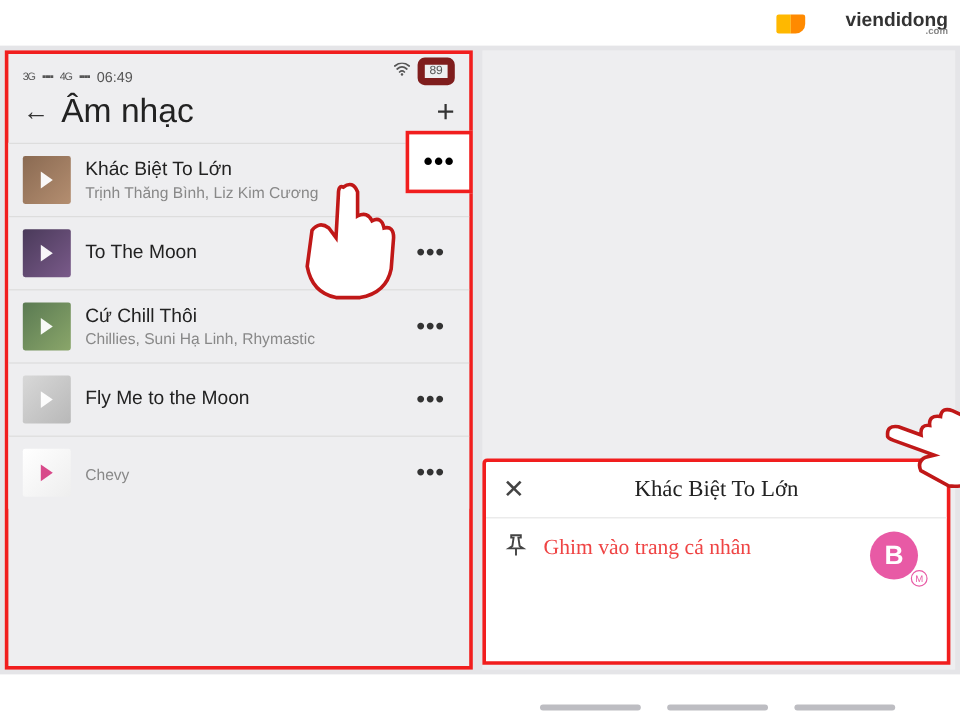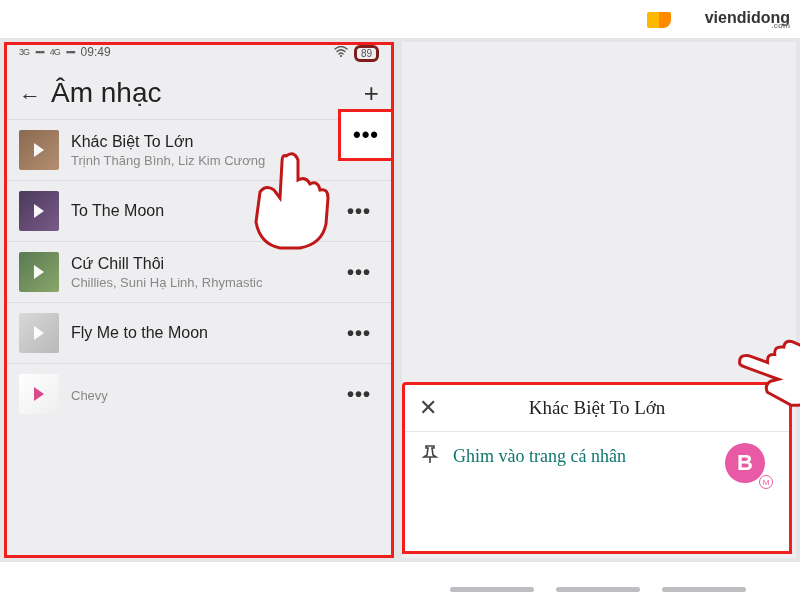--- a/index.html
+++ b/index.html
@@ -11,25 +11,25 @@
   .watermark-icon { width: 24px; height: 24px; position: relative; }
   .watermark-icon .half1 { position: absolute; left: 0; top: 4px; width: 12px; height: 16px; background: #ffb800; border-radius: 2px 0 0 2px; }
   .watermark-icon .half2 { position: absolute; right: 0; top: 4px; width: 12px; height: 16px; background: #ff8a00; border-radius: 0 2px 8px 0; }
   .watermark .sub { font-size: 8px; color: #888; margin-top: -4px; align-self: flex-end; }
   .watermark-text { display: flex; flex-direction: column; line-height: 1; margin-left: 28px; }
   
   .canvas { position: absolute; left: 0; top: 38px; width: 800px; height: 524px; background: #e5e5e8; }
   
   .phone-left { position: absolute; left: 4px; top: 4px; width: 390px; height: 516px; border: 3px solid #f11e1e; background: #eeeef0; }
   
-  .statusbar { height: 26px; display: flex; align-items: flex-start; padding: 0 12px; font-size: 12px; color: #555; justify-content: space-between; }
+  .statusbar { height: 26px; display: flex; align-items: flex-end; padding: 0 12px; font-size: 12px; color: #555; justify-content: space-between; }
   .sb-left { display: flex; align-items: center; gap: 6px; }
   .sb-right { display: flex; align-items: center; gap: 6px; }
   .signal { font-size: 9px; letter-spacing: -1px; }
-  .battery { border: 3px solid #7f1d1d; border-radius: 6px; padding: 0 4px; font-size: 10px; }
+  .battery { border: 6px solid #7f1d1d; border-radius: 6px; padding: 0 4px; font-size: 10px; }
   
   .header { display: flex; align-items: center; padding: 6px 12px 10px; }
   .back-arrow { font-size: 22px; color: #333; margin-right: 10px; font-weight: 300; }
   .header-title { font-size: 28px; color: #222; flex: 1; }
   .plus { font-size: 26px; color: #333; font-weight: 400; }
   
   .song-list { }
   .song-row { display: flex; align-items: center; padding: 10px 12px; border-top: 1px solid #ddd; background: #eeeef0; position: relative; }
   .thumb { width: 40px; height: 40px; background: #bbb; border-radius: 2px; margin-right: 12px; display: flex; align-items: center; justify-content: center; color: #fff; font-size: 14px; position: relative; overflow: hidden; }
   .thumb.t1 { background: linear-gradient(135deg,#8a6a52,#b48e70); }
@@ -47,21 +47,21 @@
   .highlight-box { position: absolute; border: 3px solid #f11e1e; background: #fff; width: 56px; height: 52px; right: -3px; top: 64px; z-index: 10; display: flex; align-items: center; justify-content: center; font-size: 22px; font-weight: 700; letter-spacing: 1px; }
   
   .hand1 { position: absolute; left: 236px; top: 102px; z-index: 20; }
   
   .phone-right { position: absolute; left: 402px; top: 4px; width: 394px; height: 516px; background: #eeeef0; }
   
   .sheet { position: absolute; left: 402px; top: 344px; width: 390px; height: 172px; border: 3px solid #f11e1e; background: #fff; border-radius: 4px 4px 0 0; }
   .sheet-header { display: flex; align-items: center; padding: 10px 14px; border-bottom: 1px solid #e6e6e6; }
   .sheet-close { font-size: 22px; color: #444; width: 26px; }
   .sheet-title { flex: 1; text-align: center; font-size: 19px; color: #222; font-family: "Comic Sans MS", cursive; padding-right: 26px; }
-  .sheet-item { display: flex; align-items: center; padding: 12px 14px; gap: 12px; font-size: 18px; color: #0f766e; font-family: "Comic Sans MS", cursive; }
+  .sheet-item { display: flex; align-items: center; padding: 12px 14px; gap: 12px; font-size: 18px; color: #ef4444; font-family: "Comic Sans MS", cursive; }
   .sheet-icon { width: 22px; text-align: center; color: #444; }
   
   .badge-b { position: absolute; right: 24px; bottom: 68px; width: 40px; height: 40px; border-radius: 50%; background: #e85aa5; color: #fff; display: flex; align-items: center; justify-content: center; font-size: 22px; font-weight: 600; z-index: 30; }
   .badge-m { position: absolute; right: 16px; bottom: 62px; width: 14px; height: 14px; border-radius: 50%; background: #fff; border: 1px solid #e85aa5; color: #e85aa5; font-size: 8px; display: flex; align-items: center; justify-content: center; z-index: 31; }
   .nav-seg { position: absolute; bottom: -30px; height: 5px; width: 84px; background: #bdbdc2; border-radius: 3px; }
   
   .hand2 { position: absolute; right: -24px; top: 284px; z-index: 40; }
 </style>
 </head>
 <body>
@@ -80,21 +80,21 @@
 
   <div class="canvas">
 
     <div class="phone-left">
       <div class="statusbar">
         <div class="sb-left">
           <span class="signal">3G</span>
           <span class="signal">▪▪▪▪</span>
           <span class="signal">4G</span>
           <span class="signal">▪▪▪▪</span>
-          <span>09:49</span>
+          <span>06:49</span>
         </div>
         <div class="sb-right">
           <span>
             <svg width="14" height="12" viewBox="0 0 14 12">
                 <path d="M7 10 L7 10 M1 3 Q7 -2 13 3 M3 5.5 Q7 2 11 5.5 M5 8 Q7 6 9 8" stroke="#555" stroke-width="1.4" fill="none" stroke-linecap="round"></path>
                 <circle cx="7" cy="10" r="1" fill="#555"></circle>
               </svg>
           </span>
           <span class="battery">89</span>
         </div>

